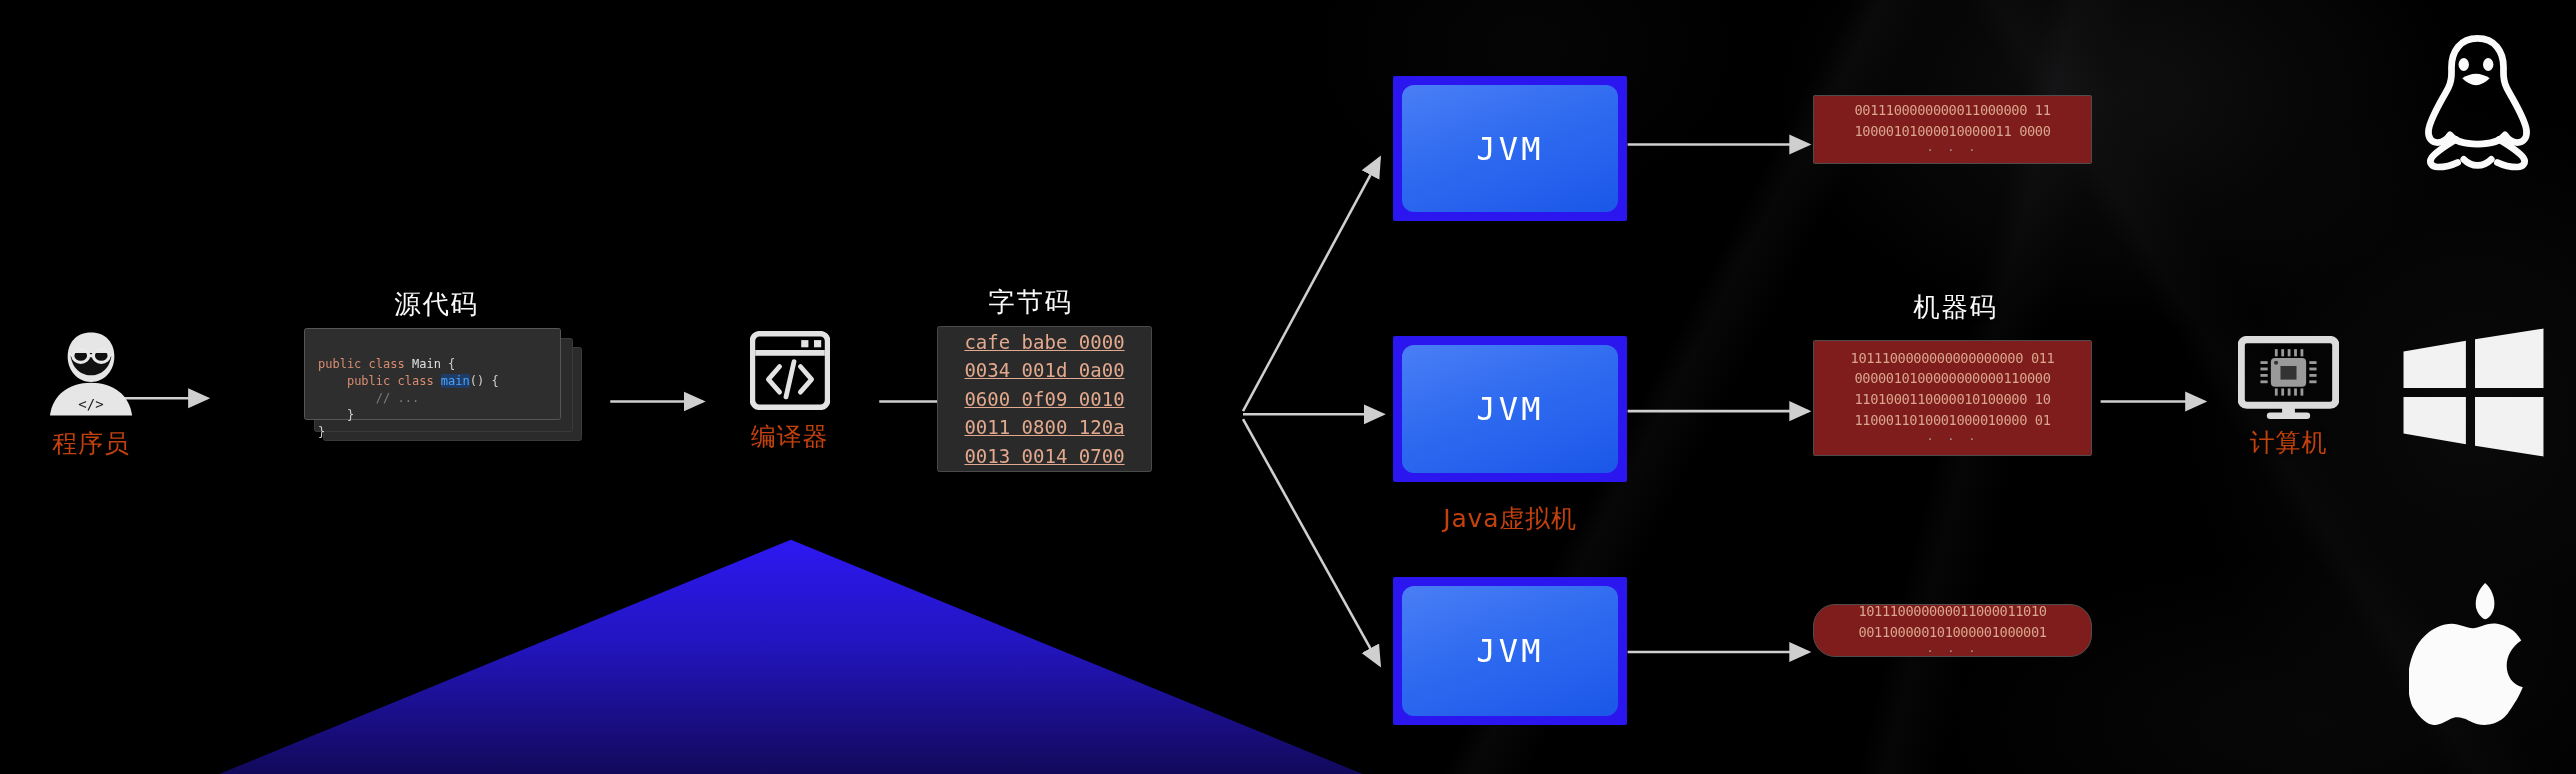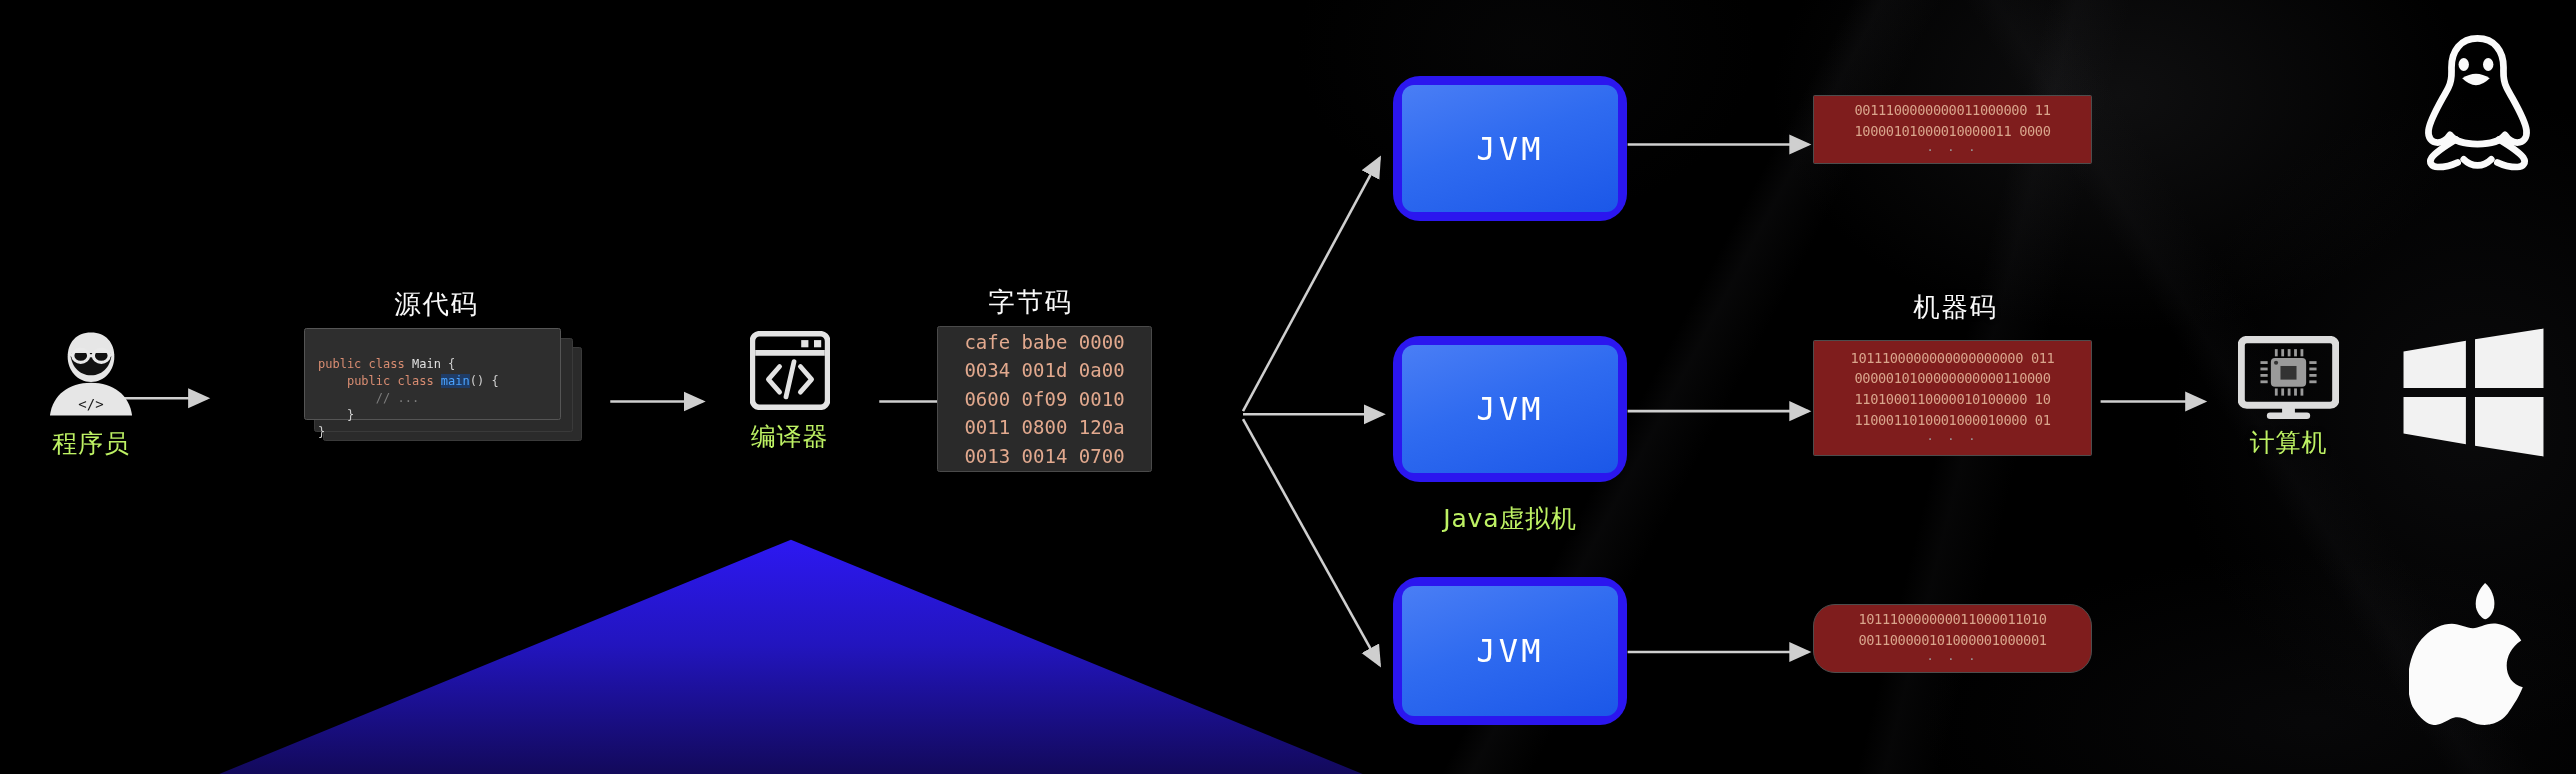--- a/index.html
+++ b/index.html
@@ -22,21 +22,21 @@
   }
   #bg-texture:after{
     content:"";position:absolute;inset:0;
     background:
       linear-gradient(118deg, rgba(0,0,0,0) 62%, rgba(72,72,78,.10) 63%, rgba(0,0,0,0) 65%),
       linear-gradient(104deg, rgba(0,0,0,0) 74%, rgba(66,66,72,.09) 75%, rgba(0,0,0,0) 77%),
       linear-gradient(58deg,  rgba(0,0,0,0) 80%, rgba(60,60,66,.08) 81%, rgba(0,0,0,0) 83%);
   }
   .node{position:absolute;}
   .cap{
-    color:#bef264;font-size:25px;letter-spacing:0.8px;text-align:center;
+    color:#c2410c;font-size:25px;letter-spacing:0.8px;text-align:center;
     text-shadow:0 0 4.8px rgba(0,0,0,.9);white-space:nowrap;
   }
   .title{
     color:#fafafa;font-size:26.5px;letter-spacing:1.6px;text-align:center;white-space:nowrap;
     text-shadow:0 0 5.6px rgba(0,0,0,.9);
   }
   
   .code-stack{position:absolute;}
   .code-shadow{
     position:absolute;background:#2b2b2b;border:0.8px solid #3a3a3a;border-radius:2.4px;
@@ -50,35 +50,35 @@
   .kw{color:#d98d72;}
   .ty{color:#e0e0e0;}
   .fn{color:#4aa3ff;background:#1f3c66;}
   .cm{color:#7d7d7d;}
   .pl{color:#d0d0d0;}
   
   .hexbox{
     position:absolute;background:#2a2a2a;border:1.6px solid #4a4a4a;border-radius:2.4px;
     box-sizing:border-box;
     font-family:"DejaVu Sans Mono","Liberation Mono",monospace;
-    color:#e2a98e;display:flex;flex-direction:column;justify-content:center;
+    color:#e2a98e;display:flex;flex-direction:column;justify-content:center;text-decoration:underline;
   }
   .hexline{white-space:pre;text-align:center;}
   .binbox{
     position:absolute;background:#7f1d1d;border:1.6px solid #4d4d4d;border-radius:1.6px;
     box-sizing:border-box;
     font-family:"DejaVu Sans Mono","Liberation Mono",monospace;
     color:#d9a58c;display:flex;flex-direction:column;justify-content:center;
     padding:4.8px 6.4px;
   }
   .binline{white-space:pre;text-align:center;letter-spacing:-0.4px;}
   .dots{color:#9a9a9a;text-align:center;letter-spacing:3.2px;}
   
   .jvm{
-    position:absolute;border-radius:27px;
+    position:absolute;border-radius:2px;
     background:#2b16ef;padding:9px;box-sizing:border-box;
   }
   .jvm-inner{
     width:100%;height:100%;border-radius:12px;box-sizing:border-box;
     background:linear-gradient(160deg,#4a7ef5 0%,#2f6bf0 45%,#1b57e8 100%);
     display:flex;align-items:center;justify-content:center;
     color:#fff;font-size:32px;letter-spacing:3.2px;
     font-family:"DejaVu Sans Mono","Liberation Mono",monospace;
   }
   
@@ -201,21 +201,21 @@
 </div>
 
 <div class="binbox" style="left:1813px;top:340px;width:279px;height:116px;font-size:13.7px;line-height:1.5;align-items:center;">
   <div class="binline">1011100000000000000000 011</div>
   <div class="binline">0000010100000000000110000</div>
   <div class="binline">1101000110000010100000 10</div>
   <div class="binline">1100011010001000010000 01</div>
   <div class="dots" style="font-size:12px;">· · ·</div>
 </div>
 
-<div class="binbox" style="left:1813px;top:604px;width:279px;height:69px;font-size:13.7px;line-height:1.5;border-radius:22px;">
+<div class="binbox" style="left:1813px;top:604px;width:279px;height:53px;font-size:13.7px;line-height:1.5;border-radius:22px;">
   <div class="binline">101110000000011000011010</div>
   <div class="binline">001100000101000001000001</div>
   <div class="dots" style="font-size:12px;">· · ·</div>
 </div>
 
 <div class="node" style="left:2216px;top:336px;width:145px;">
   <svg width="101" height="84" viewBox="0 0 126 104" style="display:block;margin:0 auto;">
     <rect x="4" y="4" width="118" height="82" rx="7" fill="none" stroke="#dcdcdc" stroke-width="9"></rect>
     <rect x="41" y="27" width="44" height="36" rx="5" fill="#9a9a9a"></rect>
     <rect x="53" y="37" width="20" height="17" fill="#333"></rect>

